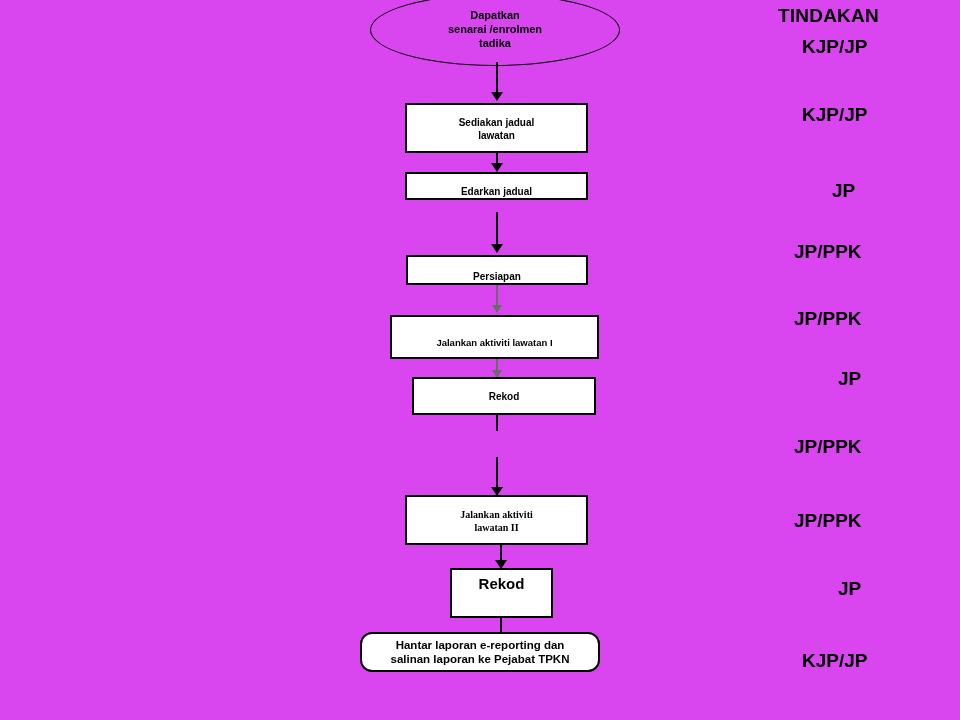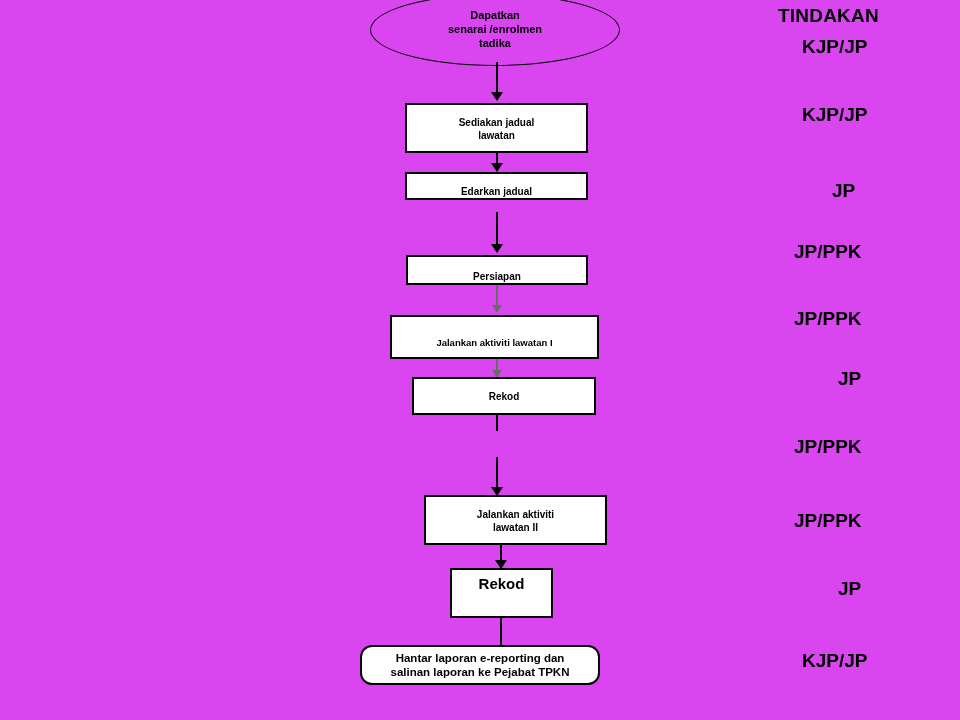--- a/index.html
+++ b/index.html
@@ -136,33 +136,33 @@
   <div class="arrowhead grey small" style="left:492px; top:370px;"></div>
 
   <div class="node pad-top" style="left:412px; top:377px; width:184px; height:38px; font-size:10px;">
     <span class="label">Rekod</span>
   </div>
   <div class="connector thin" style="left:496px; top:415px; height:16px;"></div>
 
   <div class="connector thin" style="left:496px; top:457px; height:34px;"></div>
   <div class="arrowhead" style="left:491px; top:487px;"></div>
 
-  <div class="node pad-top" style="left:424px; top:495px; width:183px; height:50px; font-size:10px;">
+  <div class="node pad-top" style="left:405px; top:495px; width:183px; height:50px; font-size:10px;font-family:Liberation Serif, serif;">
     <span class="label">Jalankan aktiviti
 lawatan II</span>
   </div>
   <div class="connector thin" style="left:500px; top:545px; height:22px;"></div>
   <div class="arrowhead" style="left:495px; top:560px;"></div>
 
   <div class="node pad-top" style="left:450px; top:568px; width:103px; height:50px; font-size:15px; padding-top:5px;">
     <span class="label">Rekod</span>
   </div>
   <div class="connector thin" style="left:500px; top:618px; height:27px;"></div>
 
-  <div class="node terminator-end" style="left:360px; top:645px; width:240px; height:40px; font-size:11.5px;">
+  <div class="node terminator-end" style="left:360px; top:632px; width:240px; height:40px; font-size:11.5px;">
     <span class="label">Hantar laporan e-reporting dan
 salinan laporan ke Pejabat TPKN</span>
   </div>
 
   <div class="action action-header" style="left:778px; top:5px;">TINDAKAN</div>
 
   <div class="action action-item" style="left:802px; top:36px;">KJP/JP</div>
 
   <div class="action action-item" style="left:802px; top:104px;">KJP/JP</div>
 

